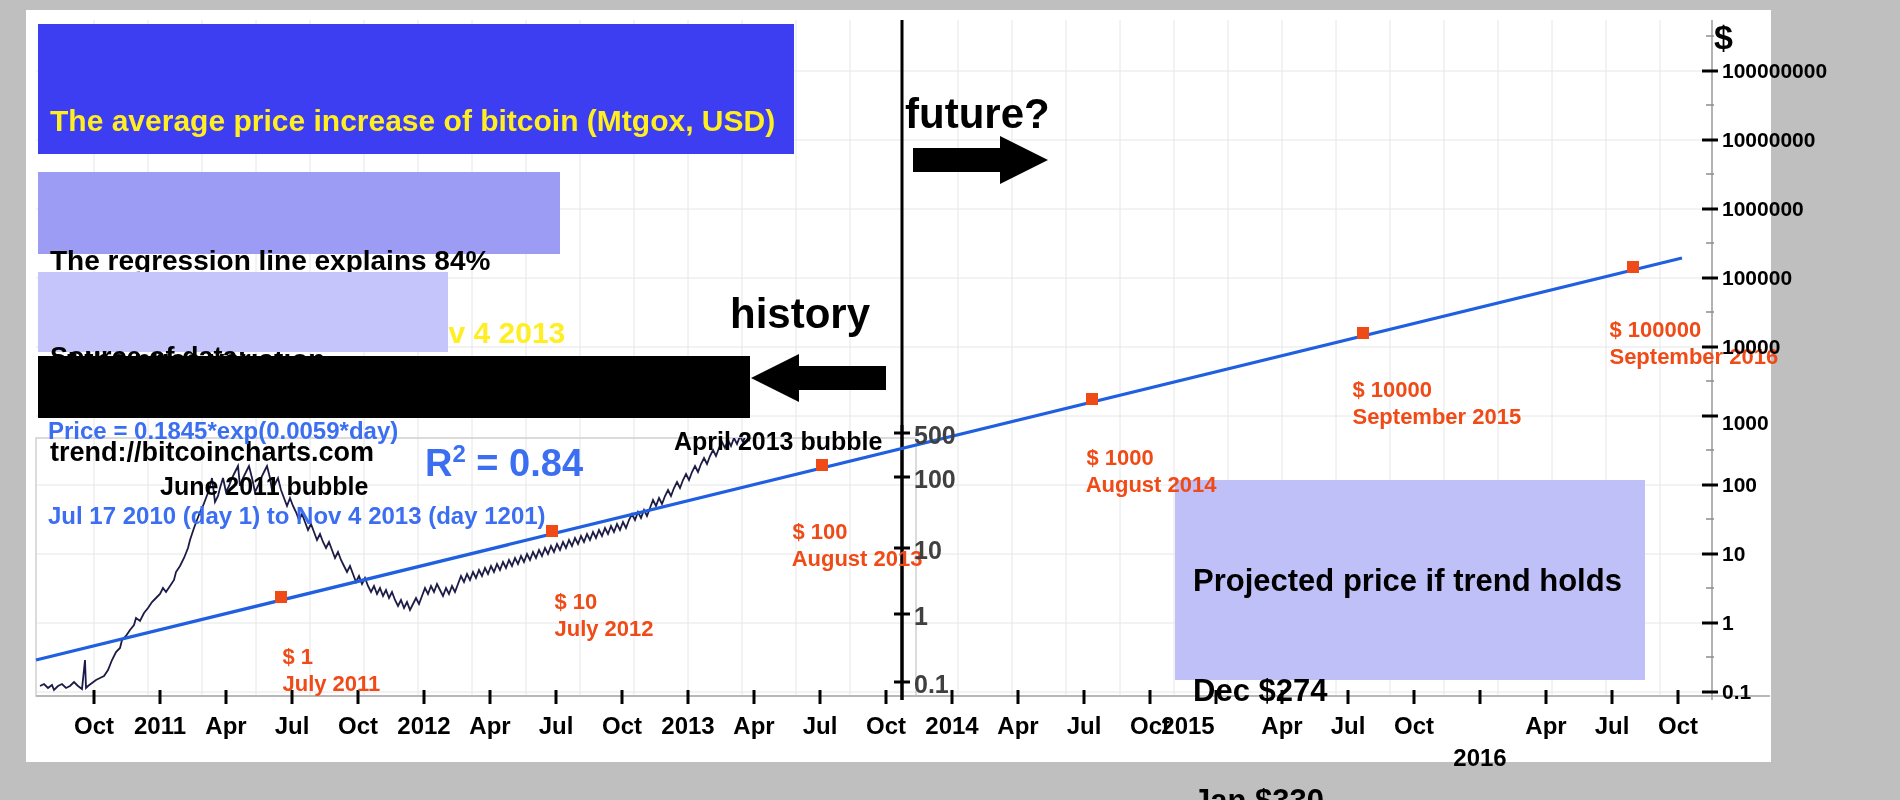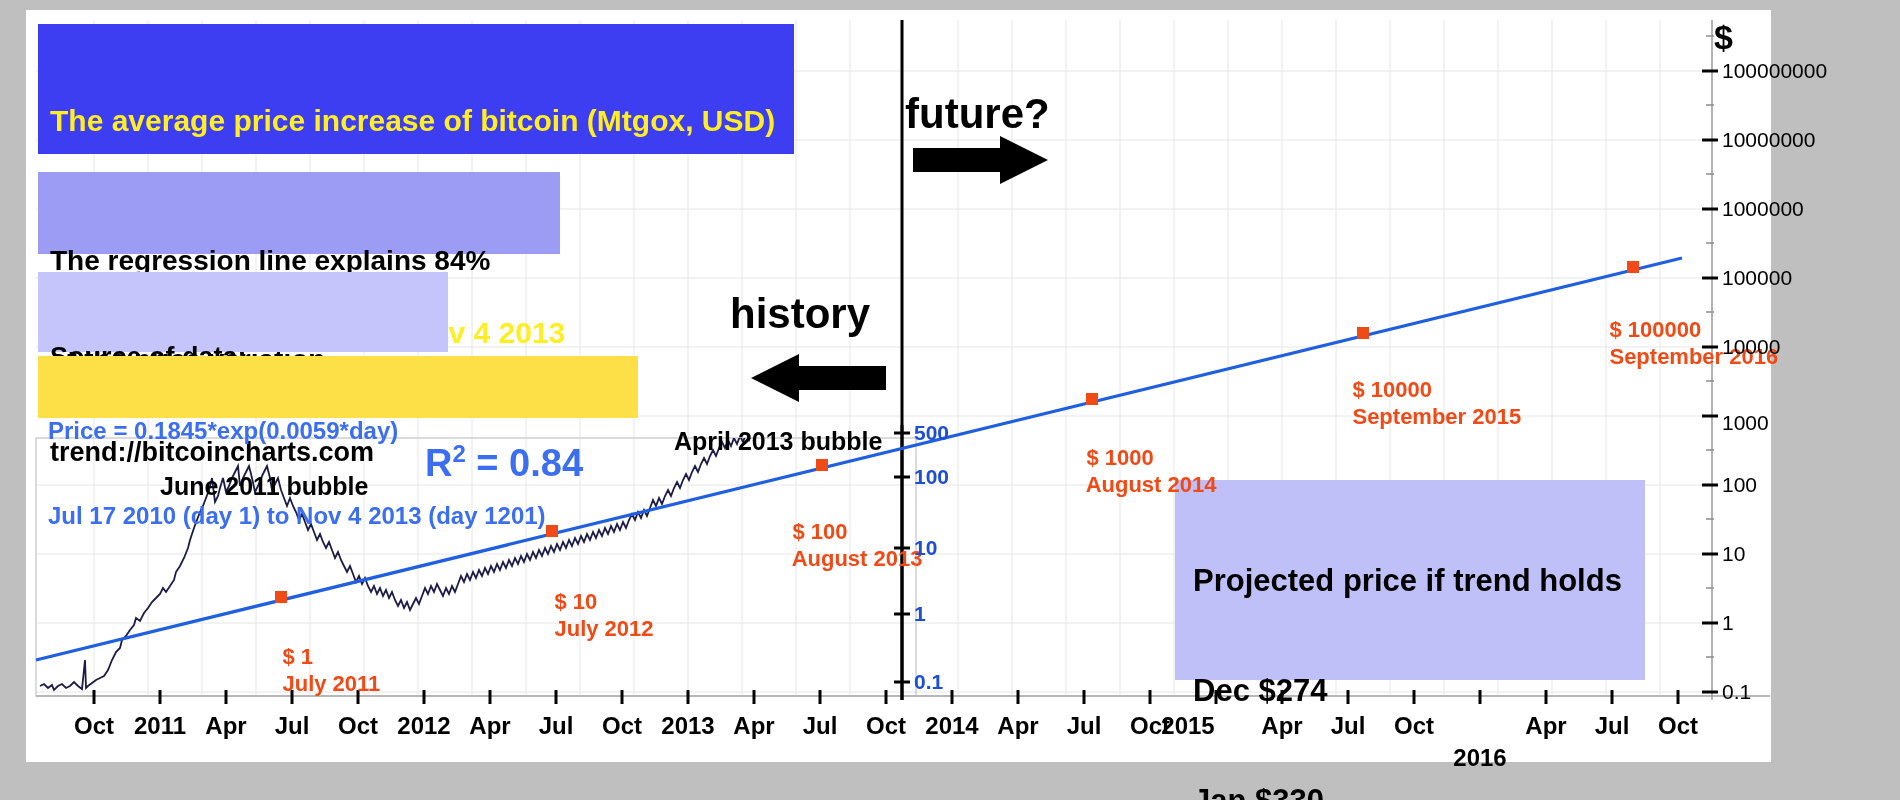--- a/index.html
+++ b/index.html
@@ -53,22 +53,22 @@
     left: 38px; top: 272px;
     width: 410px; height: 80px;
     background: #c5c5fb;
     color: #000000;
     font-size: 27px;
     font-weight: bold;
     padding: 6px 10px 4px 12px;
   }
   #formula-box {
     left: 38px; top: 356px;
-    width: 600px; height: 62px;
-    background: #fde047;
+    width: 712px; height: 62px;
+    background: #000000;
     color: #3b6ef0;
     font-size: 24px;
     font-weight: bold;
     padding: 4px 10px 3px 10px;
   }
   #projected-box {
     left: 1175px; top: 480px;
     width: 470px; height: 200px;
     background: #c0c0f8;
     color: #000000;
@@ -126,29 +126,29 @@
   #note-10000 { left: 1328px; top: 348px; }
   #note-100000{ left: 1585px; top: 288px; }
 
   
   #plot { position: absolute; left: 0; top: 0; }
 
   
   .ylabel-outer {
     position: absolute;
     font-size: 21px;
-    font-weight: normal;
+    font-weight: bold;
     color: #000;
     white-space: nowrap;
   }
   .ylabel-inner {
     position: absolute;
-    font-size: 21px;
-    font-weight: bold;
-    color: #1d4ed8;
+    font-size: 25px;
+    font-weight: bold;
+    color: #404040;
     white-space: nowrap;
   }
   #dollar-sign {
     position: absolute;
     left: 1714px; top: 18px;
     font-size: 34px; font-weight: bold; color: #000;
   }
   .xlabel {
     position: absolute;
     font-size: 24px;

